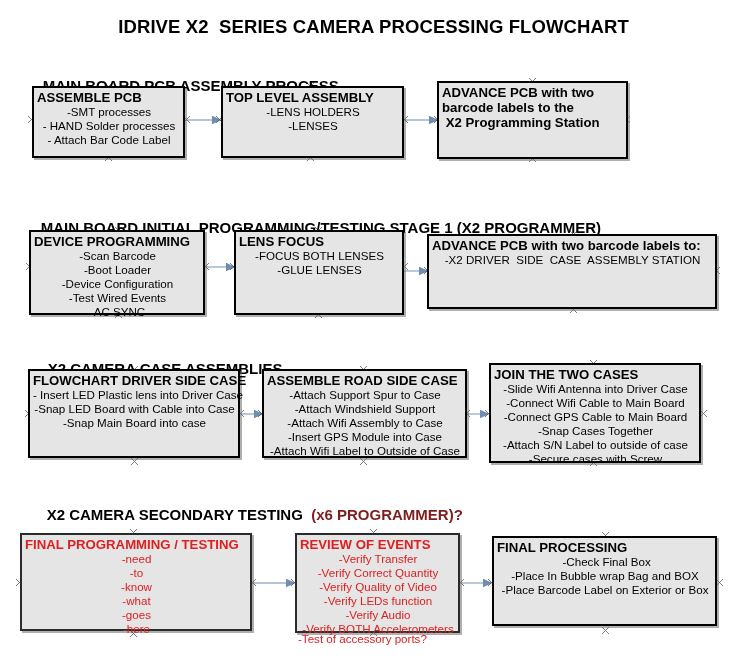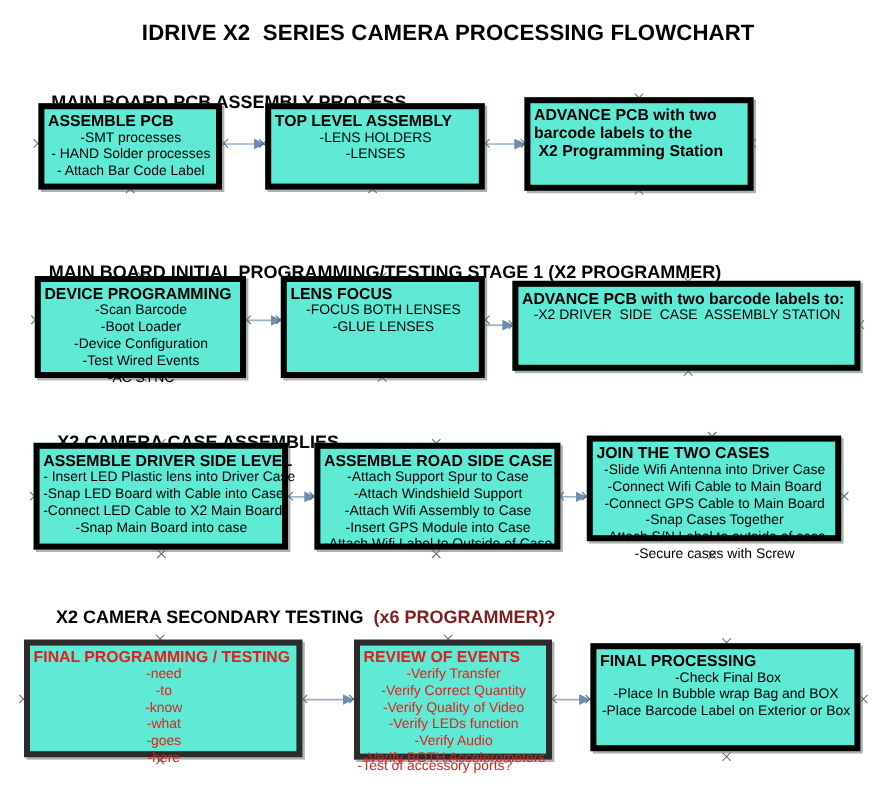--- a/index.html
+++ b/index.html
@@ -37,22 +37,22 @@
     font-size: 15px;
     font-weight: bold;
     white-space: pre;
   }
   .section-title .accent {
     color: #7f1d1d;
   }
   .node {
     position: absolute;
     box-sizing: border-box;
-    background: #5eead4;
-    border: 5px solid #000000;
+    background: #e5e5e5;
+    border: 2px solid #000000;
     box-shadow: 2px 2px 0 rgba(110,110,110,0.55);
     overflow: visible;
   }
   .node .inner {
     position: absolute;
     left: 3px;
     top: 2px;
     right: 2px;
   }
   .node-title {
@@ -229,40 +229,39 @@
       <div class="node-line">-X2 DRIVER  SIDE  CASE  ASSEMBLY STATION</div>
     </div>
   </div>
 
   <div class="section-title" style="left:31px; top:343px;">
     <span>X2 CAMERA CASE ASSEMBLIES</span>
   </div>
 
   <div class="node" style="left:28px; top:369px; width:212px; height:89px;">
     <div class="inner">
-      <div class="node-title">ASSEMBLE DRIVER SIDE LEVEL</div>
+      <div class="node-title">FLOWCHART DRIVER SIDE CASE</div>
       <div class="node-line">- Insert LED Plastic lens into Driver Case</div>
       <div class="node-line">-Snap LED Board with Cable into Case</div>
-      <div class="node-line">-Connect LED Cable to X2 Main Board</div>
       <div class="node-line">-Snap Main Board into case</div>
     </div>
   </div>
 
   <div class="node" style="left:262px; top:369px; width:205px; height:89px;">
     <div class="inner">
       <div class="node-title">ASSEMBLE ROAD SIDE CASE</div>
       <div class="node-line">-Attach Support Spur to Case</div>
       <div class="node-line">-Attach Windshield Support</div>
       <div class="node-line">-Attach Wifi Assembly to Case</div>
       <div class="node-line">-Insert GPS Module into Case</div>
       <div class="node-line">-Attach Wifi Label to Outside of Case</div>
     </div>
   </div>
 
-  <div class="node" style="left:489px; top:363px; width:212px; height:88px;">
+  <div class="node" style="left:489px; top:363px; width:212px; height:100px;">
     <div class="inner">
       <div class="node-title">JOIN THE TWO CASES</div>
       <div class="node-line">-Slide Wifi Antenna into Driver Case</div>
       <div class="node-line">-Connect Wifi Cable to Main Board</div>
       <div class="node-line">-Connect GPS Cable to Main Board</div>
       <div class="node-line">-Snap Cases Together</div>
       <div class="node-line">-Attach S/N Label to outside of case</div>
       <div class="node-line">-Secure cases with Screw</div>
     </div>
   </div>

